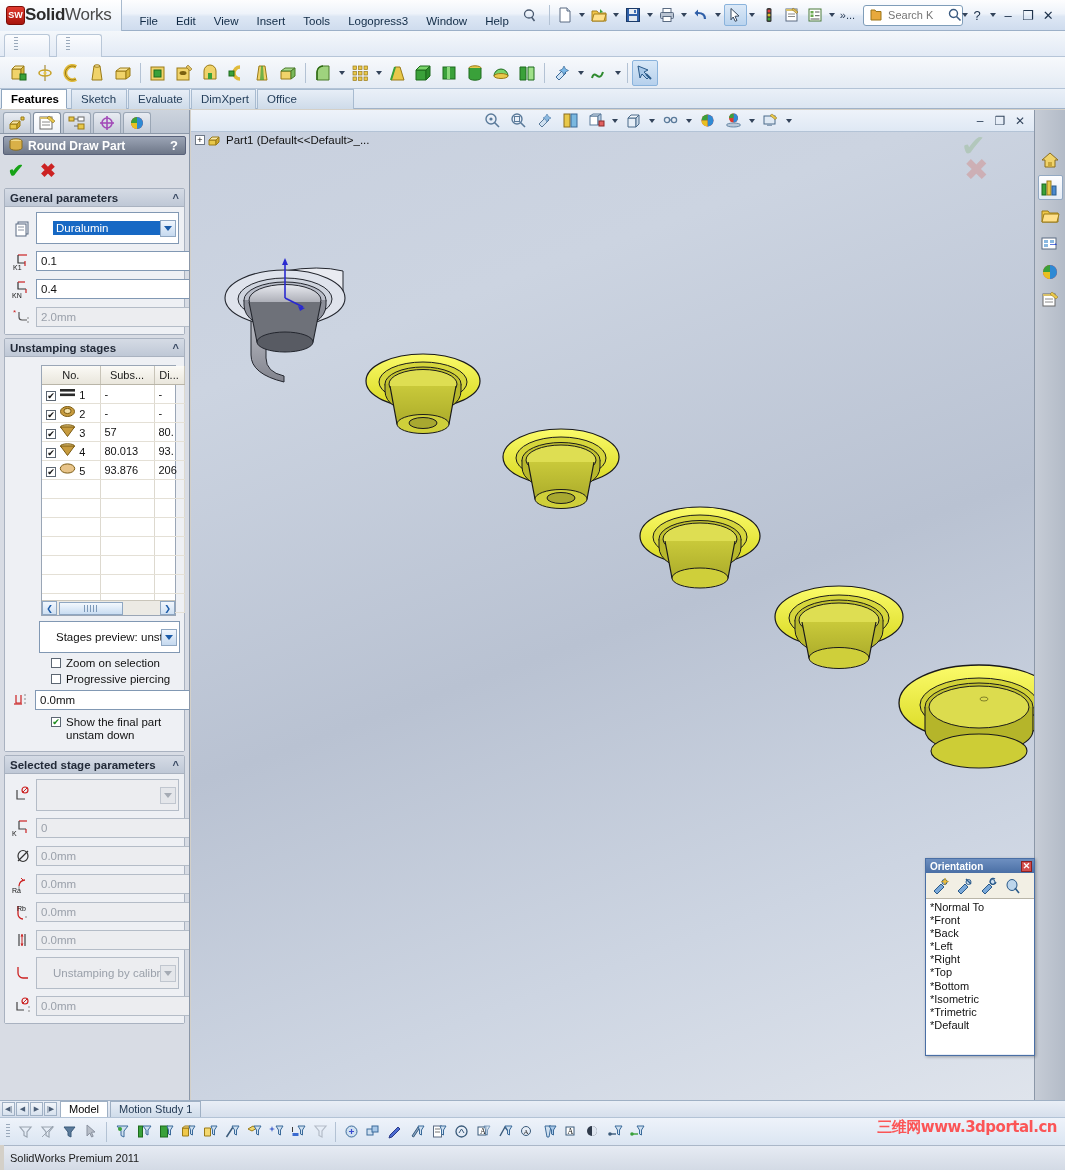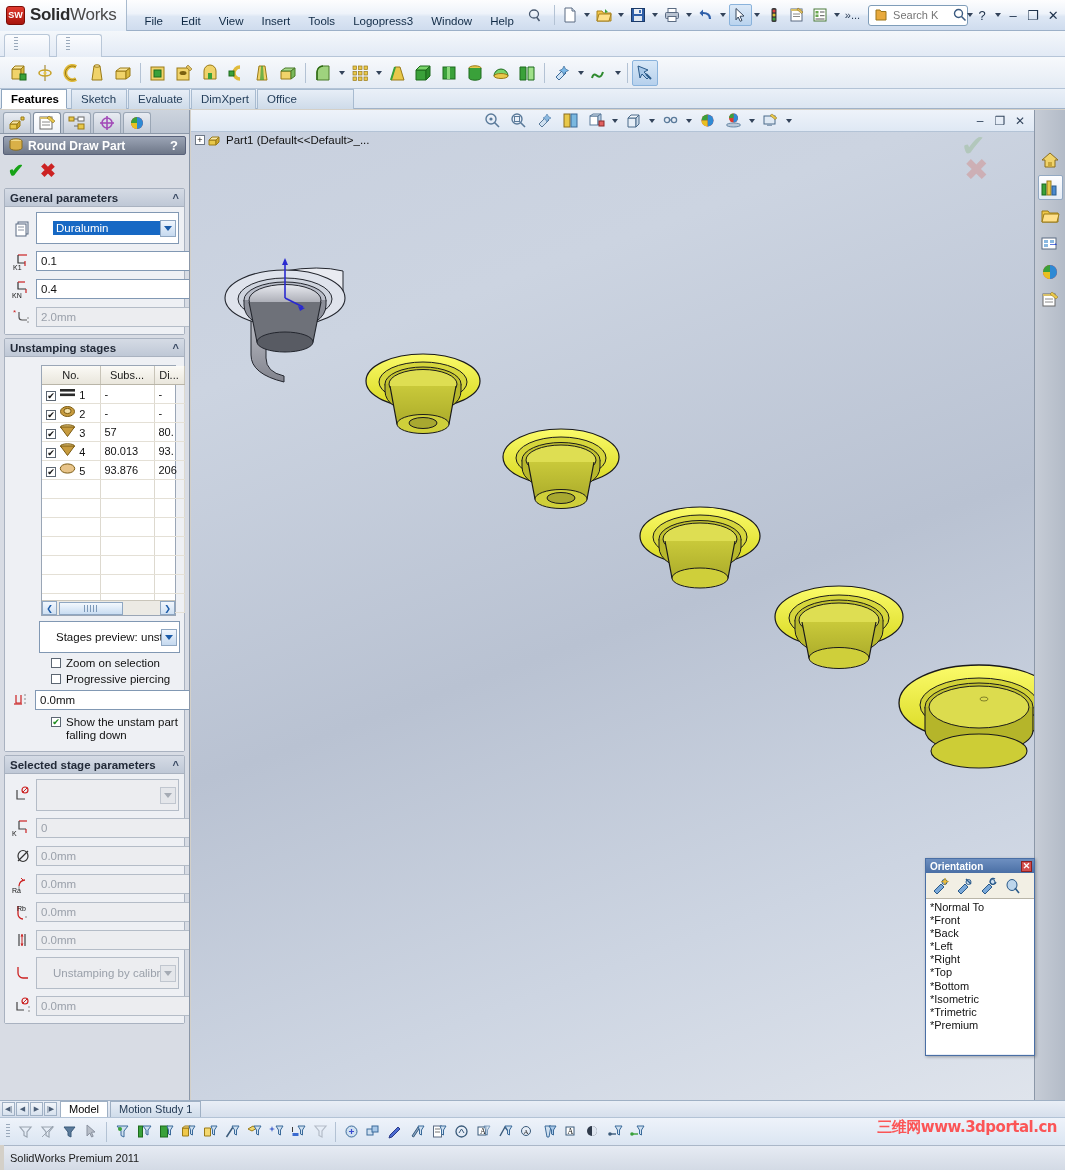--- a/index.html
+++ b/index.html
@@ -23,21 +23,21 @@
   .sw-logo {
     display: flex; align-items: center; height: 31px; padding: 0 10px 0 6px;
     background: linear-gradient(to bottom,#ffffff,#e6eef8);
     border-right: 1px solid #a8bace;
   }
   .sw-badge {
     width: 19px; height: 19px; border-radius: 3px;
     background: linear-gradient(to bottom,#e03a2f,#a8150d);
     color: #fff; font-weight: bold; font-size: 9px;
     display: flex; align-items: center; justify-content: center;
-    border: 1px solid #7c0c06; margin-right: 5px;
+    border: 1px solid #7c0c06; 
     font-family: "Liberation Sans", sans-serif;
   }
   .sw-name { font-size: 17px; font-weight: bold; color: #2b2b2b; letter-spacing: -0.3px; }
   .sw-name .lite { font-weight: normal; color: #4a4a4a; }
 
   .menubar { display: flex; align-items: center; height: 31px; margin-left: 8px; }
   .menu-item {
     padding: 4px 9px; font-size: 11.5px; color: #102a45; cursor: default; white-space: nowrap; margin-top: 12px;
   }
 
@@ -884,21 +884,21 @@
                 <path d="M3 14h8" stroke="#cc2222" stroke-width="1.2"></path>
                 <path d="M14 4v12" stroke="#888" stroke-width="1" stroke-dasharray="2 2"></path>
               </svg>
           </div>
           <input class="fld" type="text" value="0.0mm" style="">
 
         </div>
 
         <div class="chkrow" style="margin-left:42px">
           <span class="cbx grn on"></span>
-          <span style="line-height:12.5px">Show the unstam part falling down</span>
+          <span style="line-height:12.5px">Show the final part unstam down</span>
         </div>
       </div>
     </div>
 
     <div class="group">
       <div class="group-hdr">
         <span>Selected stage parameters</span>
         <span class="chev">^</span>
       </div>
       <div class="group-body">
@@ -1282,21 +1282,21 @@
     <div class="orient-list">
       <div>*Normal To</div>
       <div>*Front</div>
       <div>*Back</div>
       <div>*Left</div>
       <div>*Right</div>
       <div>*Top</div>
       <div>*Bottom</div>
       <div>*Isometric</div>
       <div>*Trimetric</div>
-      <div>*Premium</div>
+      <div>*Default</div>
     </div>
   </div>
 
   <div class="bot-tabs">
     <div class="navb">◀|</div>
     <div class="navb">◀</div>
     <div class="navb">▶</div>
     <div class="navb">|▶</div>
     <div class="btab active">Model</div>
     <div class="btab">Motion Study 1</div>

